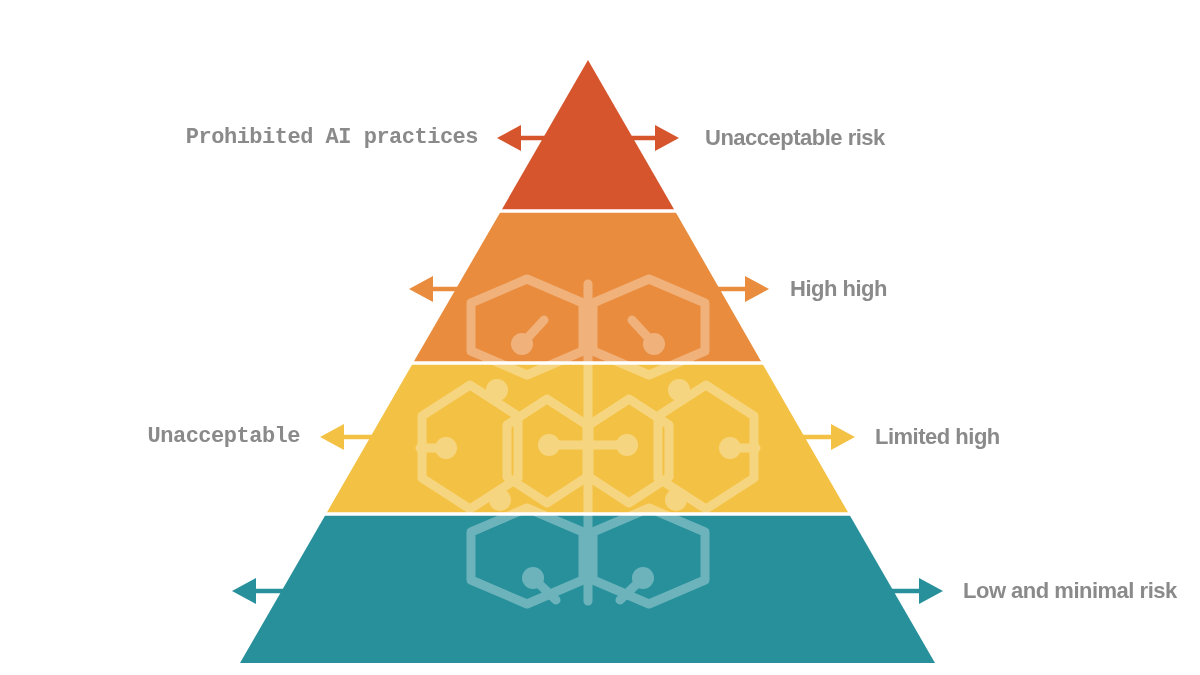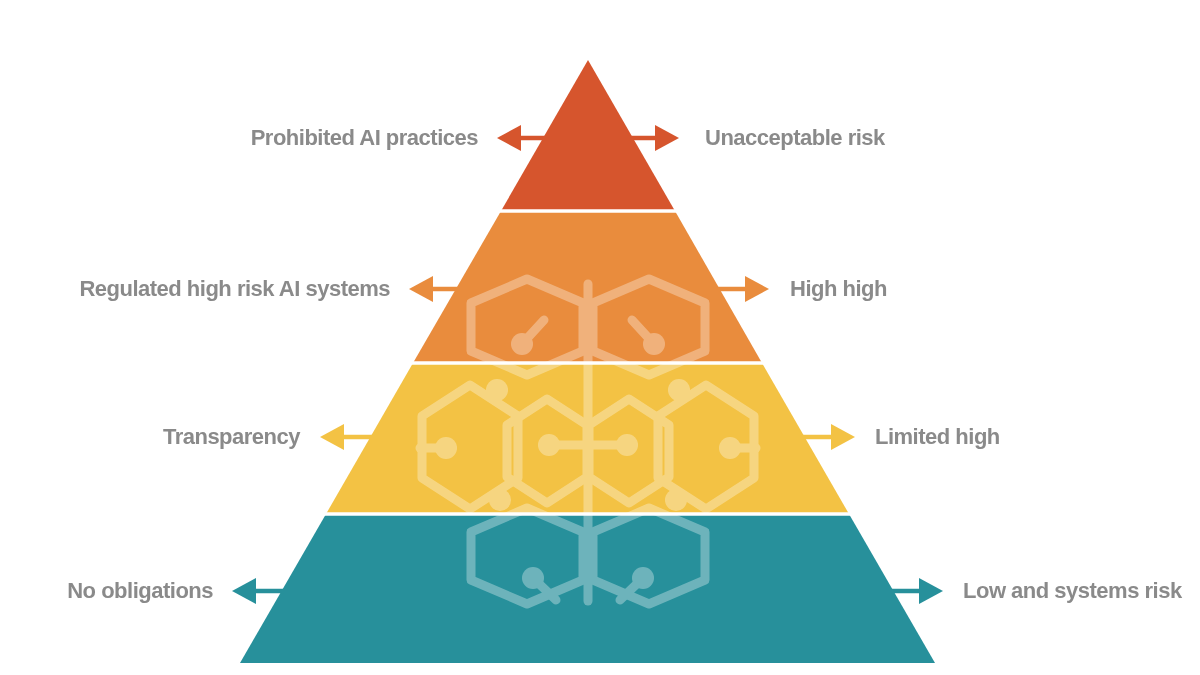--- a/index.html
+++ b/index.html
@@ -13,21 +13,21 @@
   #pyramid-svg{position:absolute;left:0;top:0;width:1200px;height:675px;}
   .lbl{
     position:absolute;
     font-weight:700;
     font-size:22px;
     letter-spacing:-0.5px;
     color:#8a8a8a;
     white-space:nowrap;
     height:28px;line-height:28px;text-align:right;
   }
-  .lbl.side-left{text-align:right;}
+  .lbl.side-left{text-align:right;font-family:Liberation Mono, monospace;}
   .l1{right:722px;top:124px}
   .r1{left:705px;top:124px}
   .l2{right:810px;top:275px}
   .r2{left:790px;top:275px}
   .l3{right:900px;top:423px}
   .r3{left:875px;top:423px}
   .l4{right:987px;top:577px}
   .r4{left:963px;top:577px}
 </style>
 </head>
@@ -120,19 +120,17 @@
       <polygon stroke="none" points="232,591 256,578 256,604" fill="#27909b"></polygon>
     </g>
     <g stroke-width="4.5" stroke="#27909b">
       <line x1="891" y1="591" x2="921" y2="591"></line>
       <polygon stroke="none" points="943,591 919,578 919,604" fill="#27909b"></polygon>
     </g>
   </svg>
 
   <div class="lbl side-left l1">Prohibited AI practices</div>
   <div class="lbl r1">Unacceptable risk</div>
-  <div class="lbl side-left l2">Regulated high risk AI systems</div>
   <div class="lbl r2">High high</div>
-  <div class="lbl side-left l3">Transparency</div>
+  <div class="lbl side-left l3">Unacceptable</div>
   <div class="lbl r3">Limited high</div>
-  <div class="lbl side-left l4">No obligations</div>
-  <div class="lbl r4">Low and systems risk</div>
+  <div class="lbl r4">Low and minimal risk</div>
 </div>
 
 </body></html>

